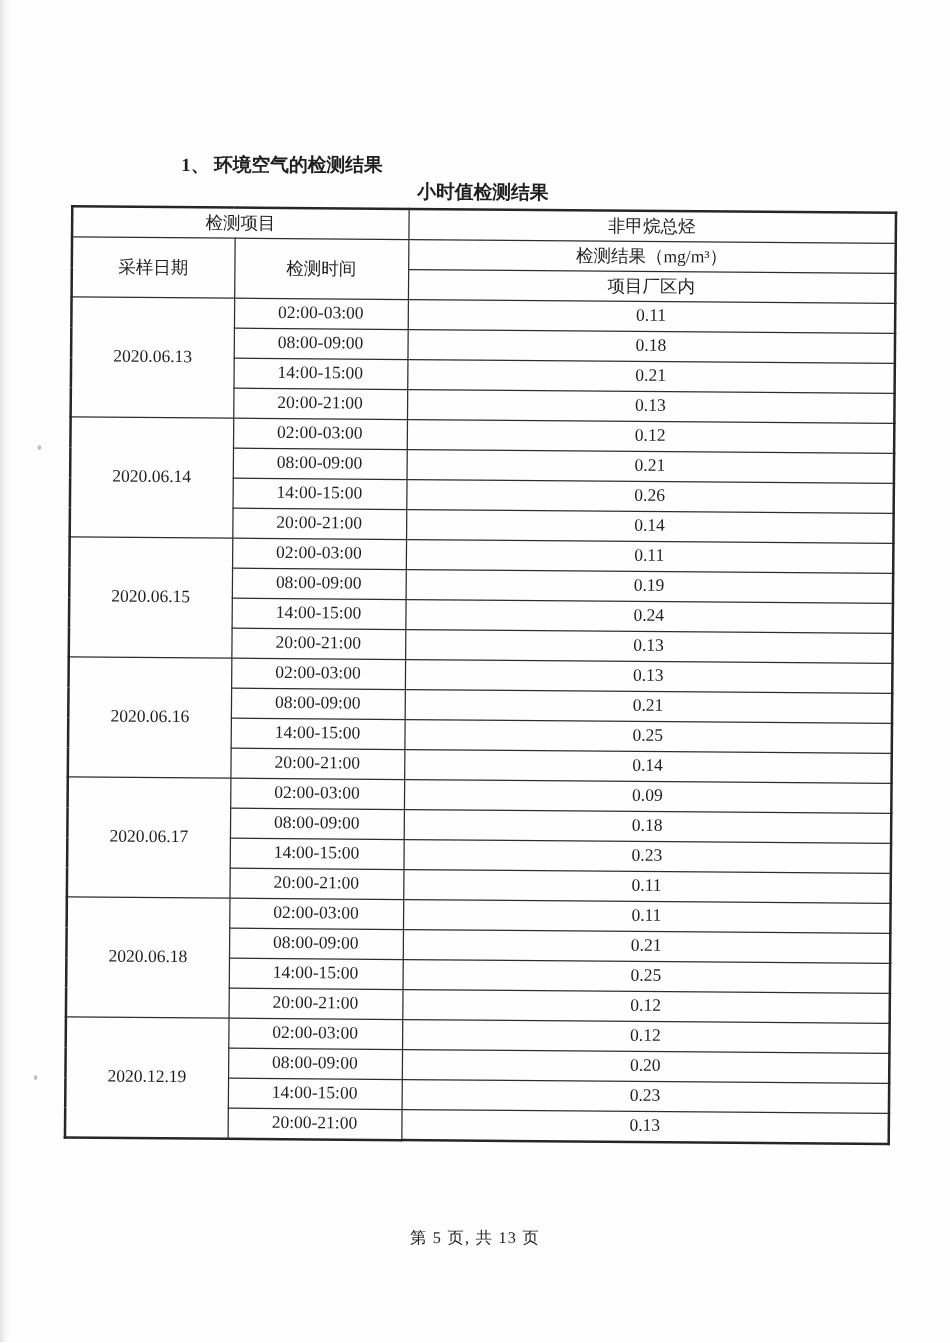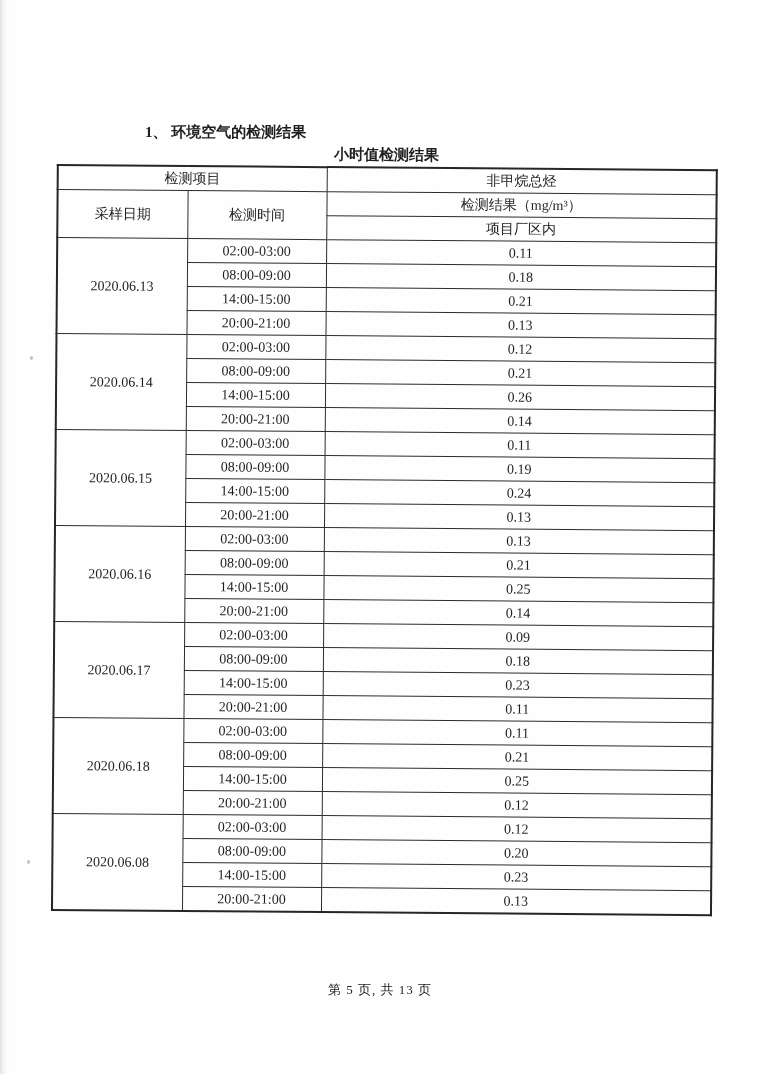--- a/index.html
+++ b/index.html
@@ -236,21 +236,21 @@
           </tr>
           <tr>
             <td>14:00-15:00</td>
             <td>0.25</td>
           </tr>
           <tr>
             <td>20:00-21:00</td>
             <td>0.12</td>
           </tr>
           <tr>
-            <td rowspan="4">2020.06.08</td>
+            <td rowspan="4">2020.12.19</td>
             <td>02:00-03:00</td>
             <td>0.12</td>
           </tr>
           <tr>
             <td>08:00-09:00</td>
             <td>0.20</td>
           </tr>
           <tr>
             <td>14:00-15:00</td>
             <td>0.23</td>

